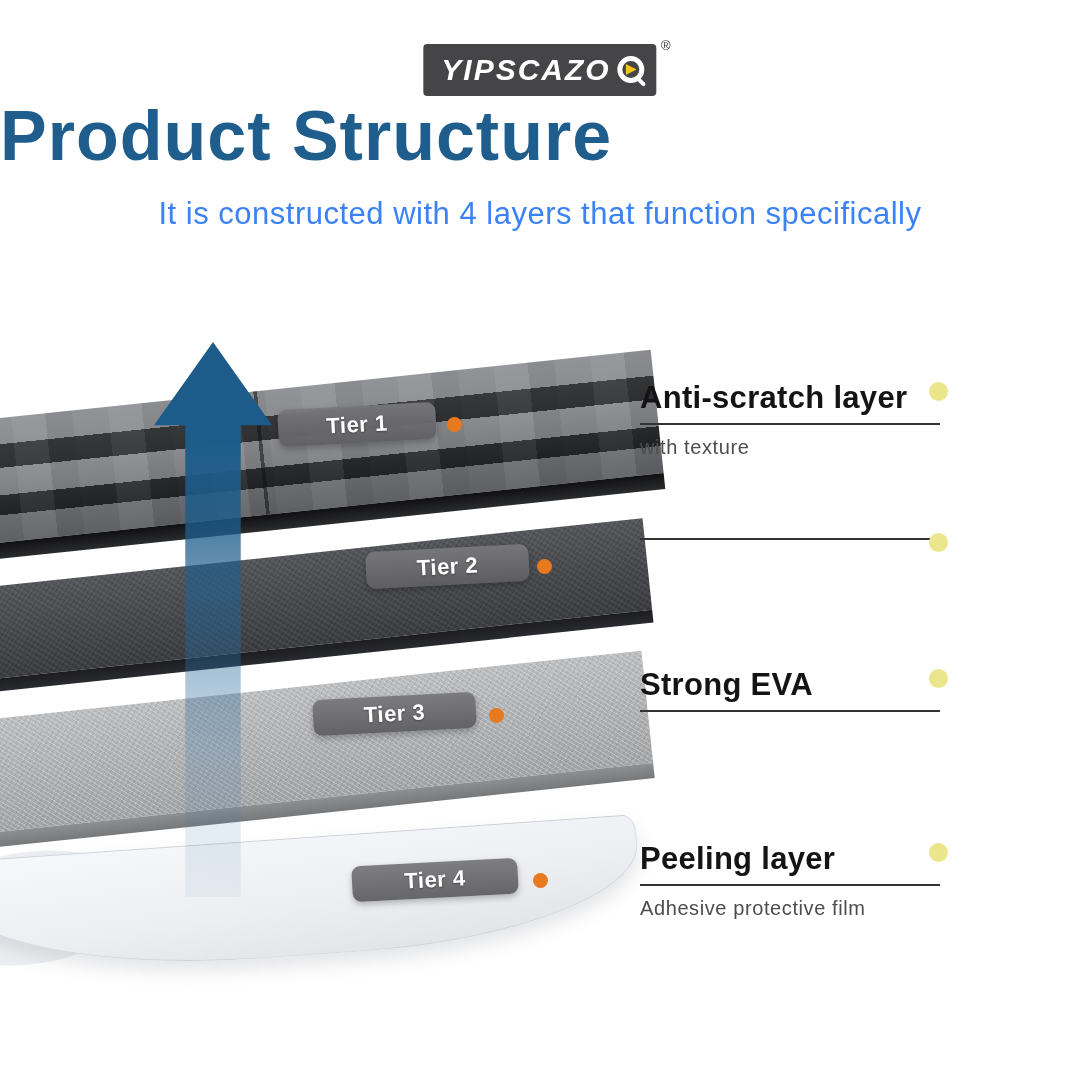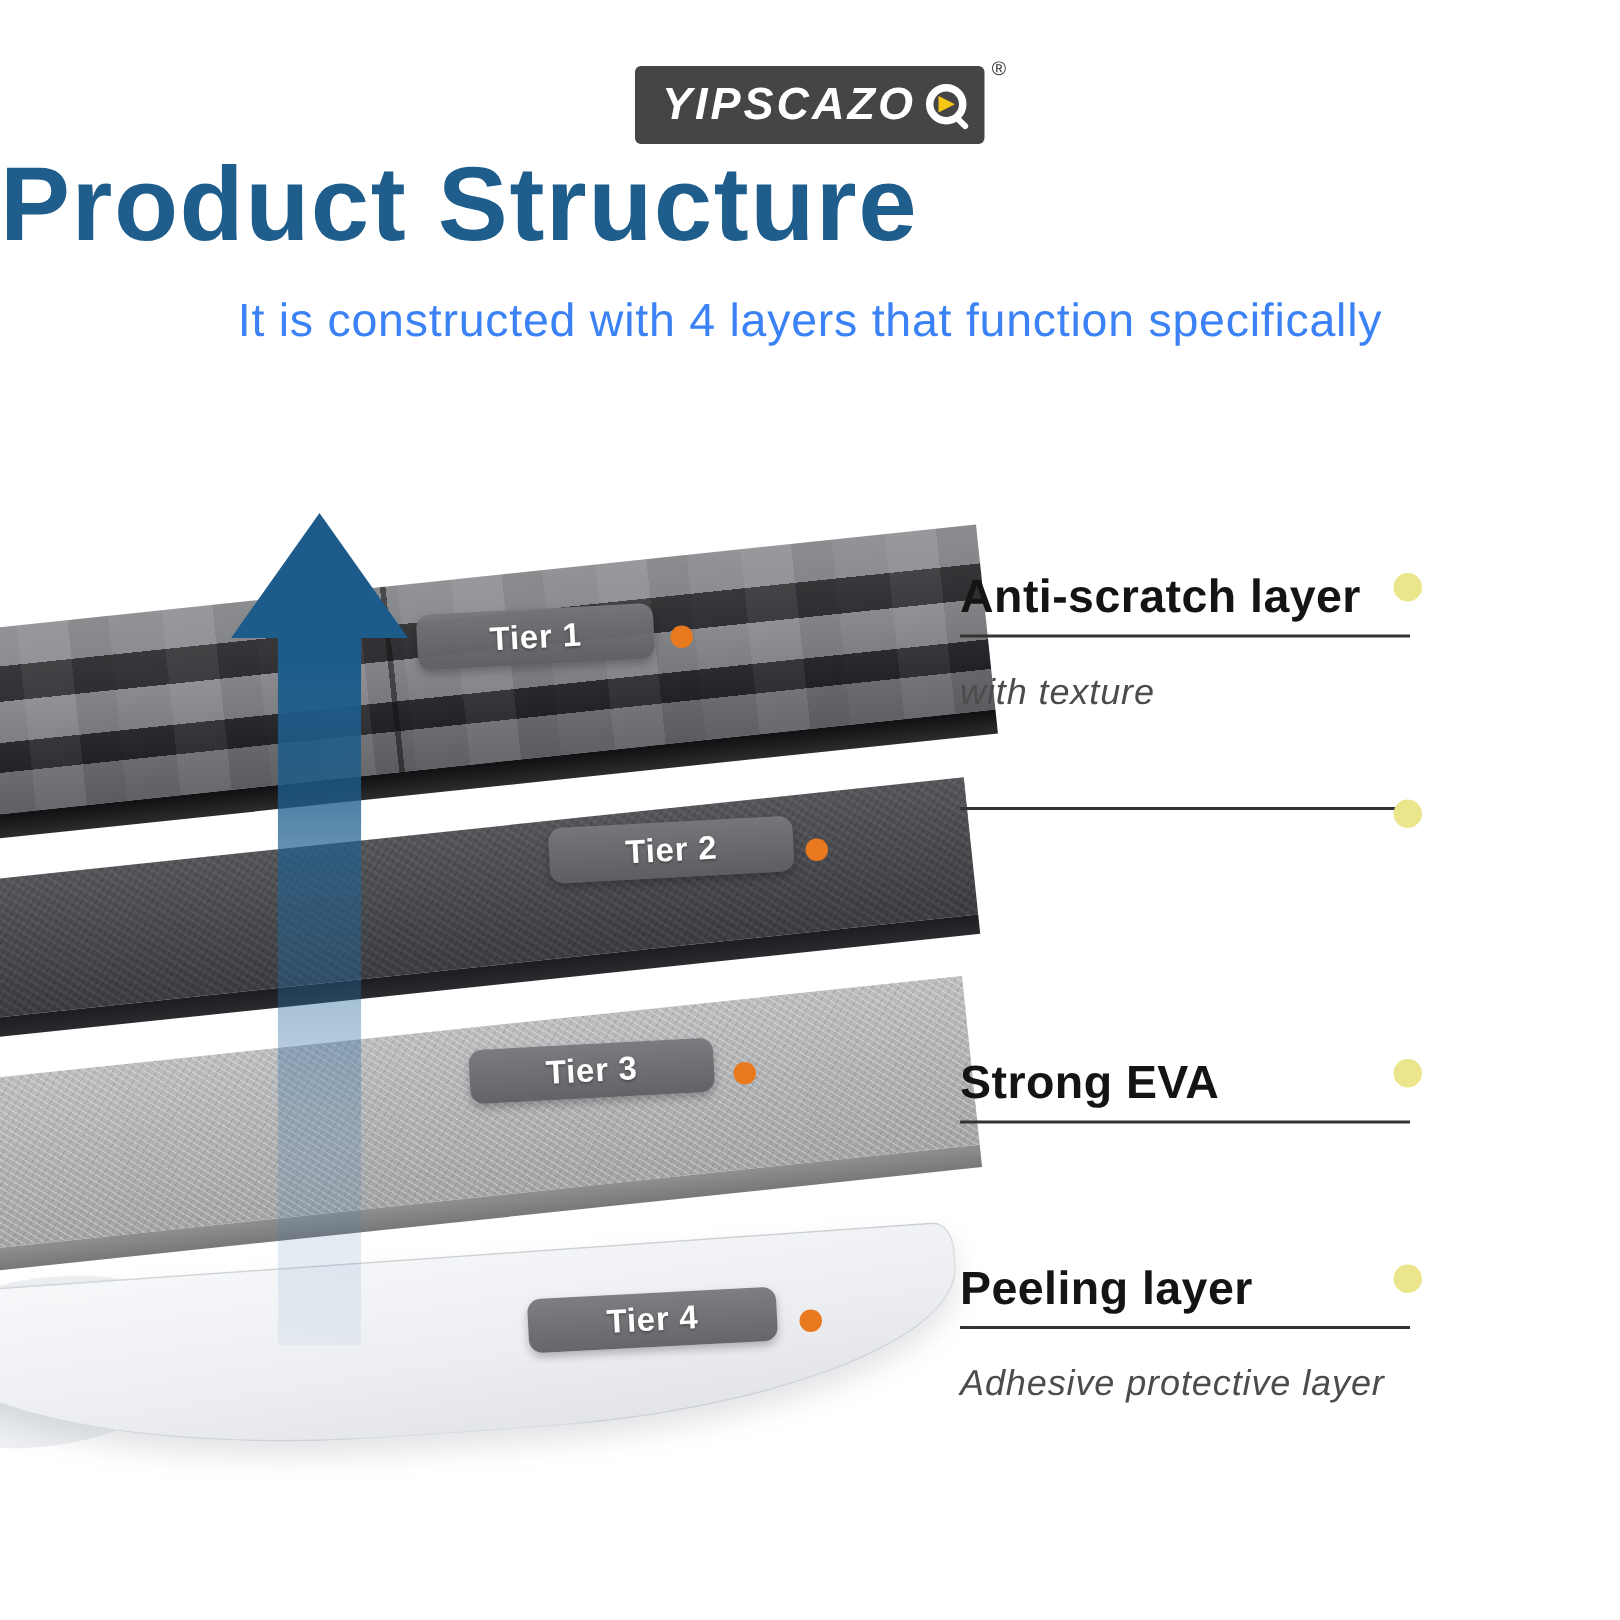--- a/index.html
+++ b/index.html
@@ -126,32 +126,32 @@
     position:absolute; z-index:40; width:15px; height:15px; border-radius:50%;
     background:#e8791f;
   }
   .odot1 { left:447px; top:417px; }
   .odot2 { left:537px; top:559px; }
   .odot3 { left:489px; top:708px; }
   .odot4 { left:533px; top:873px; }
 
   
   .label-group { position:absolute; left:640px; width:300px; z-index:20; text-align:left; }
-  .lg1 { top:380px; } .lg2 { top:531px; } .lg3 { top:704px; } .lg4 { top:841px; }
+  .lg1 { top:380px; } .lg2 { top:531px; } .lg3 { top:667px; } .lg4 { top:841px; }
   .label-title {
     position:relative; z-index:2; font-size:31px; font-weight:700; color:#141414;
     letter-spacing:0.3px; line-height:36px;
   }
   .ydot {
     position:absolute; z-index:1; right:-8px; top:2px;
     width:19px; height:19px; border-radius:50%; background:#ebe58b;
   }
   .rule { margin-top:7px; border-top:2px solid #333333; width:100%; height:0; }
   .label-sub {
-    margin-top:23px; font-size:24px; color:#4c4c4c; letter-spacing:0.6px;font-style:italic;
+    margin-top:11px; font-size:20px; color:#4c4c4c; letter-spacing:0.6px;
   }
 </style>
 </head>
 <body>
 
 <div class="canvas">
 
   <div class="logo">
     <span>YIPSCAZO</span>
     <span class="logo-mag">
@@ -211,16 +211,16 @@
   <div class="label-group lg3">
     <span class="ydot"></span>
     <div class="label-title">Strong EVA</div>
     <div class="rule"></div>
   </div>
 
   <div class="label-group lg4">
     <span class="ydot"></span>
     <div class="label-title">Peeling layer</div>
     <div class="rule"></div>
-    <div class="label-sub">Adhesive protective layer</div>
+    <div class="label-sub">Adhesive protective film</div>
   </div>
 
 </div>
 
 </body></html>

